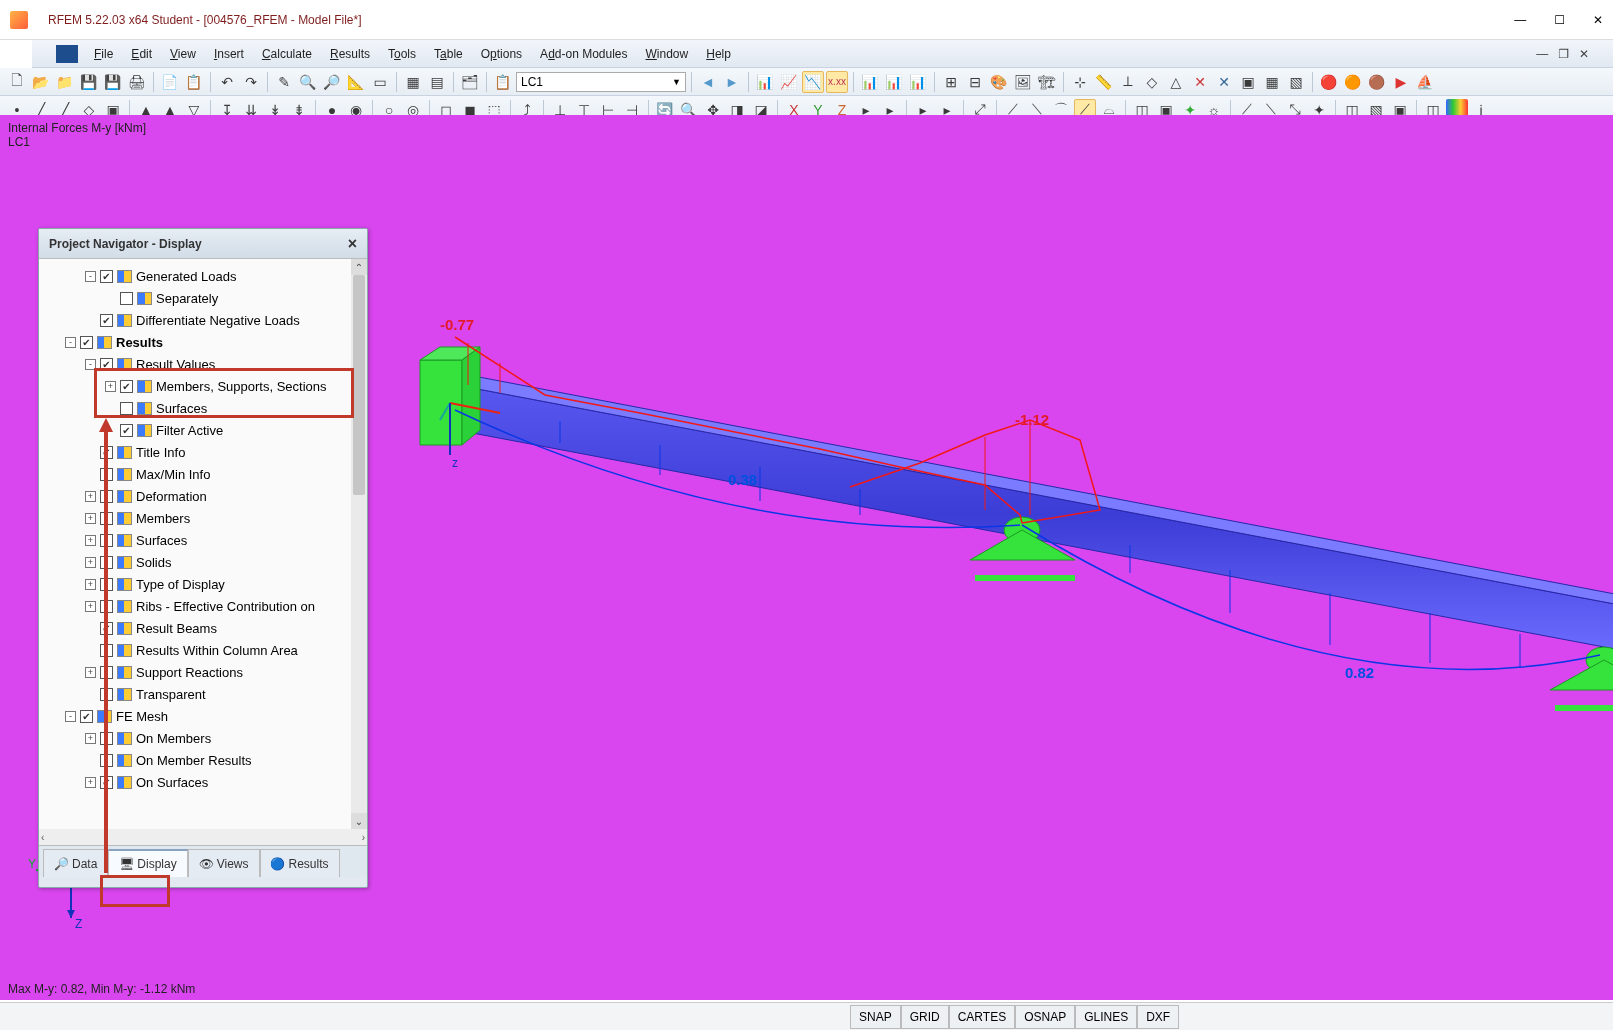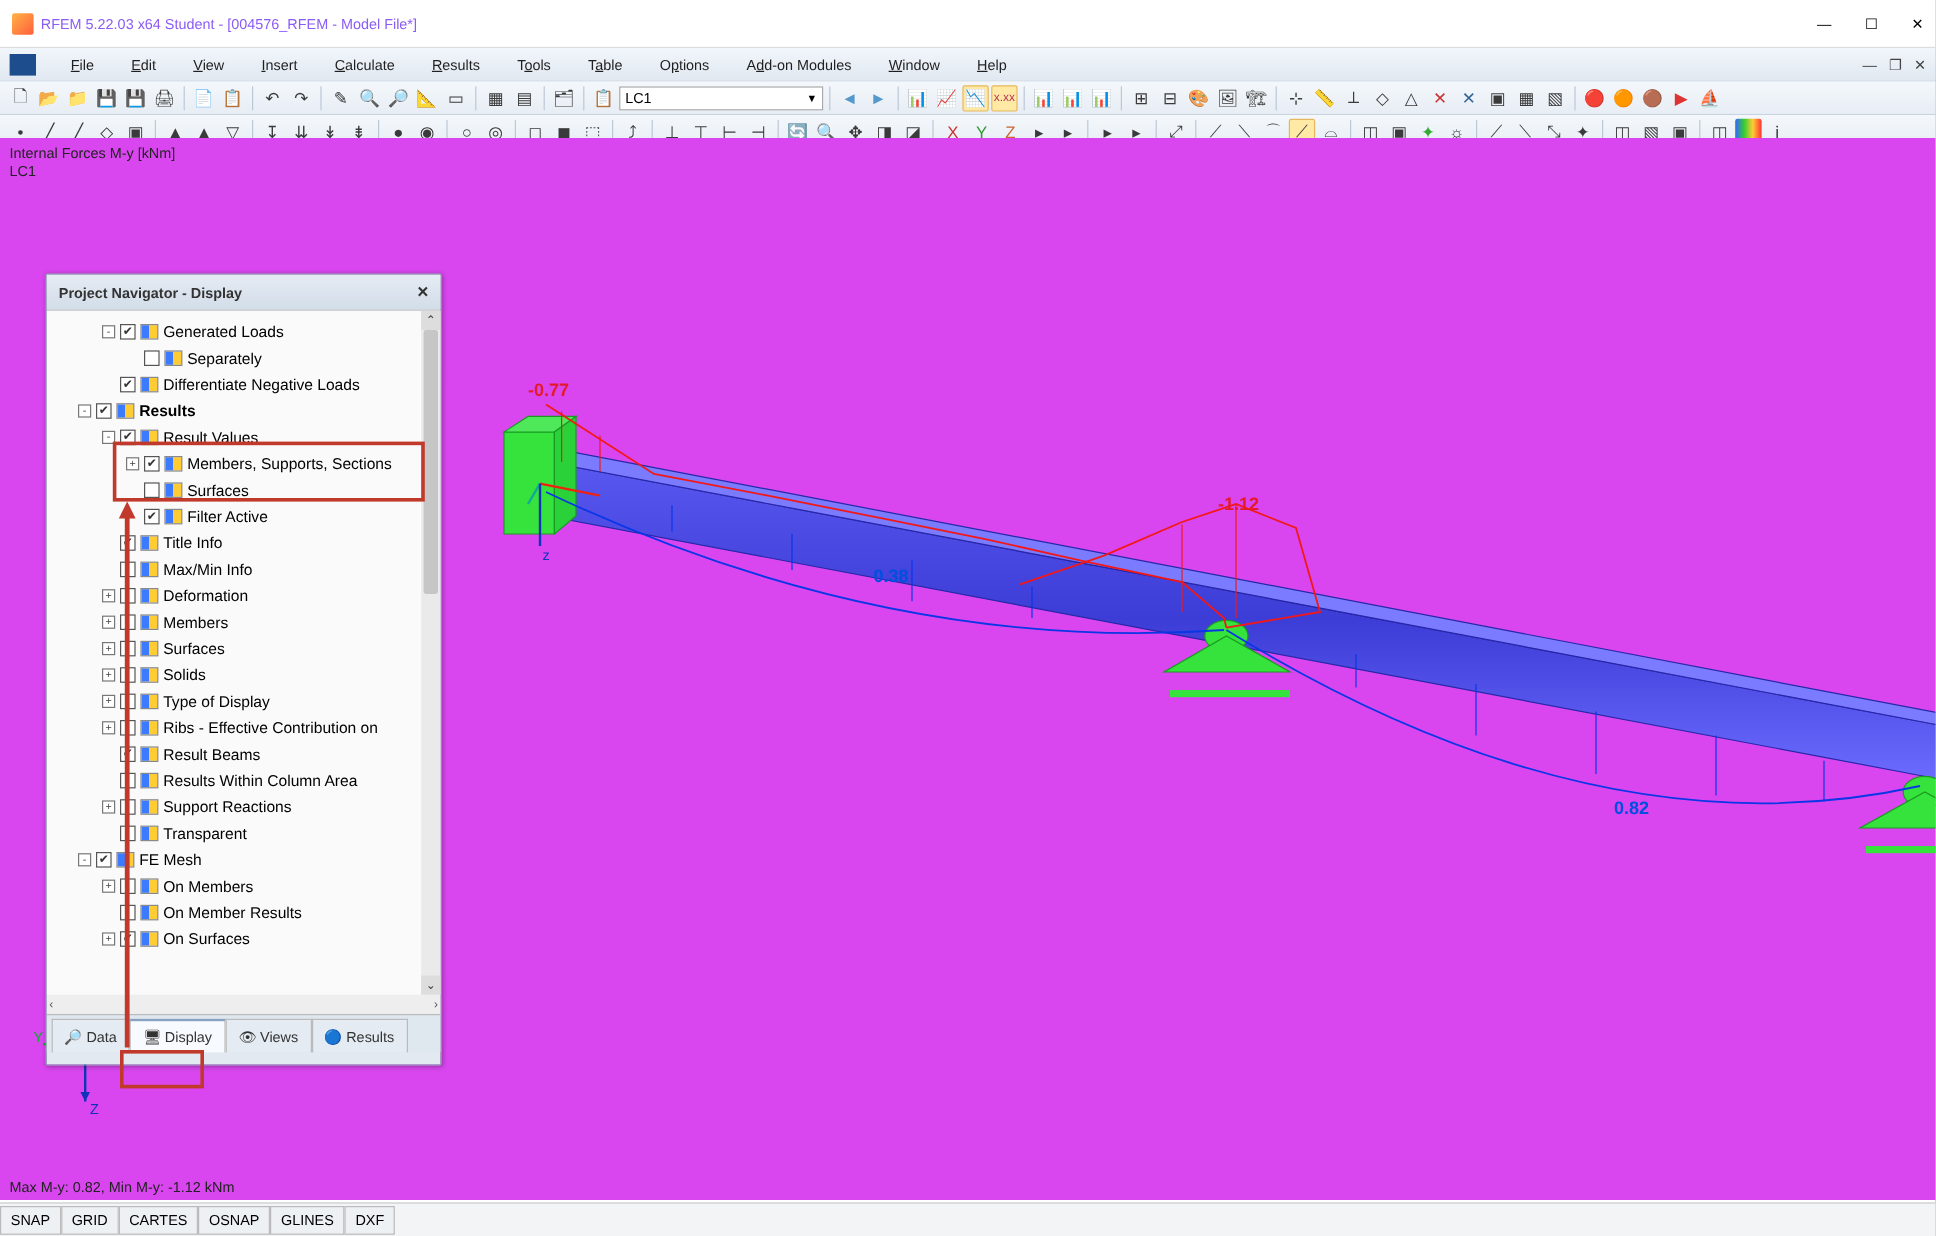--- a/index.html
+++ b/index.html
@@ -1,26 +1,26 @@
 <!DOCTYPE html>
 <html><head>
 <meta charset="utf-8">
 <style>
 * { margin: 0; padding: 0; box-sizing: border-box; font-family: "Segoe UI", Tahoma, sans-serif; font-size: 12px; }
 body { background: #fff; width: 1613px; height: 1030px; overflow: hidden; position: relative; }
 
 
 .titlebar { height: 40px; background: #fff; border-bottom: 1px solid #ddd; display: flex; align-items: center; padding: 0 10px; justify-content: space-between; }
-.titlebar .title { display: flex; align-items: center; gap: 6px; font-size: 13px; color: #8b5cf6; }
+.titlebar .title { display: flex; align-items: center; gap: 20px; font-size: 13px; color: #7f1d1d; }
 .titlebar .app-icon { width: 18px; height: 18px; background: linear-gradient(135deg,#ffb347,#ff5e3a); border-radius: 2px; }
 .titlebar .win-controls { display: flex; gap: 28px; font-size: 18px; }
 .titlebar .win-controls span { cursor: pointer; font-weight: 300; font-family: sans-serif; }
 
 
-.menubar { height: 28px; background: linear-gradient(#f2f6fb,#e1e8f1); display: flex; align-items: center; padding: 0 8px; gap: 15px; border-bottom: 1px solid #c9d3df; }
+.menubar { height: 28px; background: linear-gradient(#f2f6fb,#e1e8f1); display: flex; align-items: center; padding: 0 24px; gap: 2px; border-bottom: 1px solid #c9d3df; margin-left: 32px; }
 .menubar .mlogo { width: 22px; height: 18px; background: #1d4d8c; margin-right: 6px; }
 .menubar .menuitem { padding: 4px 8px; color: #1f1f1f; cursor: pointer; }
 .menubar .menuitem u { text-decoration: underline; }
 .menubar .mdiwin { margin-left: auto; display:flex; gap:10px; font-size:14px; color:#444;}
 .menubar .mdiwin span { cursor:pointer; }
 
 
 .toolbar { height: 28px; background: linear-gradient(#f4f8fc,#e7edf4); border-bottom: 1px solid #c9d3df; display: flex; align-items: center; padding: 0 6px; gap: 2px; }
 .tbtn { width: 22px; height: 22px; display:flex; align-items:center; justify-content:center; cursor:pointer; border-radius:2px; font-size:14px; color:#3a3a3a; position:relative;}
 .tbtn.hl { background:#ffe9a5; border:1px solid #e6b85d;}
@@ -65,21 +65,21 @@
 .viewport svg { width:100%; height:100%;}
 .val-label { font-size:15px; font-weight:700; fill:#0050e0;}
 .val-label.red { fill:#e41a2b;}
 
 
 .axis { position:absolute; left:26px; bottom:100px; width:90px; height:90px;}
 
 
 .statusbar { position:absolute; left:0; right:0; bottom:0; height:28px; background:#f2f4f6; border-top:1px solid #ccc; display:flex; align-items:center;}
 .status-legend { position:absolute; left:8px; bottom:34px; font-size:12px; color:#222;}
-.status-right { display:flex; gap:0;align-items:center;}
+.status-right { margin-left:850px; display:flex; gap:0;align-items:center;}
 .status-right .cell { border:1px solid #bbb; padding:4px 8px; font-size:12px; background:#eef1f4; cursor:pointer;}
 </style>
 </head>
 <body>
 
 <div class="titlebar">
   <div class="title">
     <span class="app-icon"></span>
     <span>RFEM 5.22.03 x64 Student - [004576_RFEM - Model File*]</span>
   </div>

